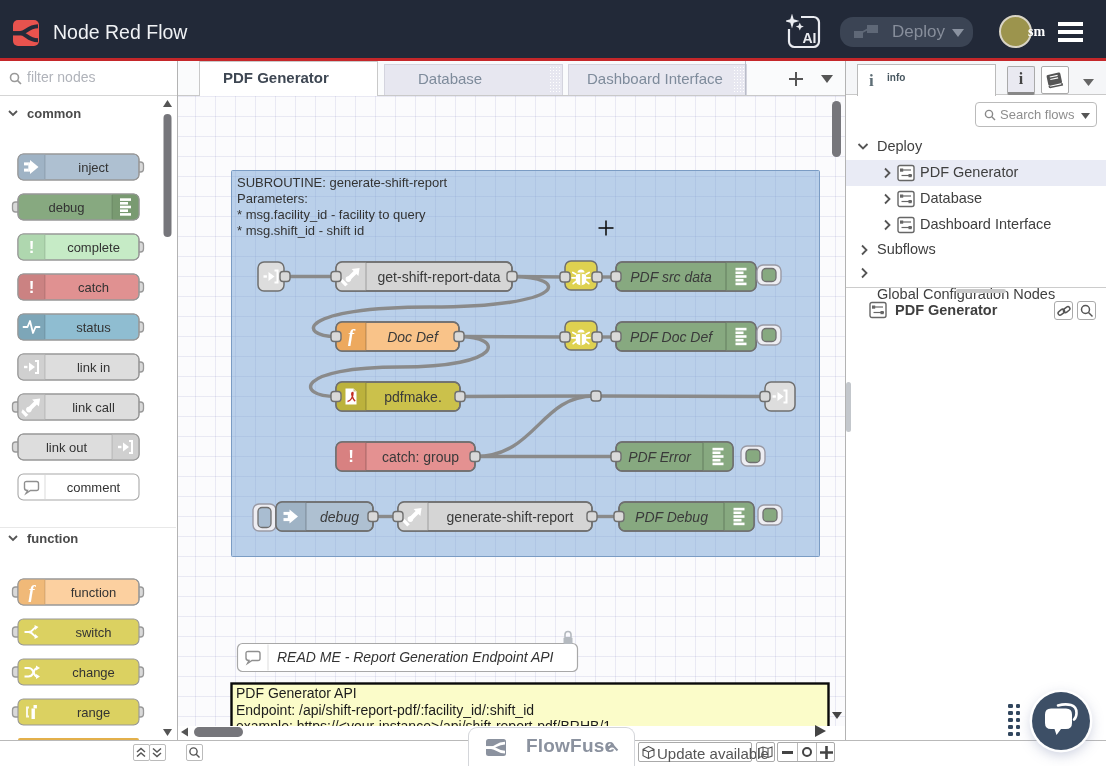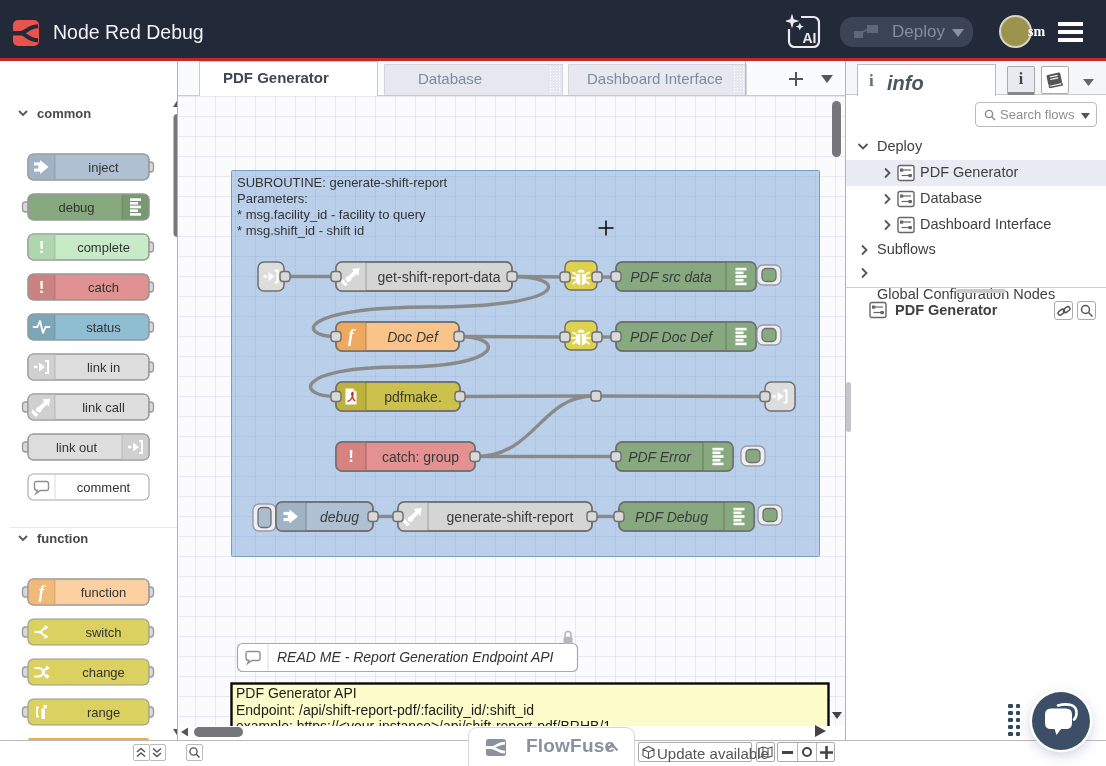--- a/index.html
+++ b/index.html
@@ -6,21 +6,28 @@
        font-family:"Liberation Sans",sans-serif; }
 #canvas { position:absolute; left:177px; top:96px; width:668px; height:645px; background-color:#fbfbfd;
   background-image:linear-gradient(to right, rgba(90,90,170,0.11) 1px, transparent 1px),
                    linear-gradient(to bottom, rgba(90,90,170,0.11) 1px, transparent 1px);
   background-size:20px 20px; background-position:18px 0px; }
 #palette { position:absolute; left:0; top:61px; width:177px; height:679px; background:#fff; }
 .vline { position:absolute; top:61px; width:1px; height:705px; background:#b3b3b3; }
 </style></head>
 <body>
 <div id="palette">
-<div style="position:absolute;left:10px;top:35px;width:177px;height:644px;overflow:hidden;">
+<div style="position:absolute;left:0;top:0;width:177px;height:35px;border-bottom:1px solid #d5d5d5;box-sizing:border-box;">
+<svg width="13" height="13" viewBox="0 0 13 13" style="position:absolute;left:9px;top:11px">
+        <circle cx="5.5" cy="5.5" r="4" fill="none" stroke="#999" stroke-width="1.6"></circle>
+        <line x1="8.6" y1="8.6" x2="12" y2="12" stroke="#999" stroke-width="1.6"></line>
+      </svg>
+<span style="position:absolute;left:27px;top:8px;font-size:14px;color:#b0b3ba;">filter nodes</span>
+</div>
+<div style="position:absolute;left:0;top:35px;width:177px;height:644px;overflow:hidden;">
       <svg width="177" height="645" viewBox="0 96 177 645" style="position:absolute;left:0;top:0" font-family="Liberation Sans,sans-serif">
         <polyline points="9,111 13,115 17,111" fill="none" stroke="#555" stroke-width="1.8"></polyline>
         <text x="27" y="118" font-size="13" font-weight="bold" fill="#4a4a4a">common</text>
         <rect x="133.5" y="162.0" width="10" height="10" rx="3" fill="#d9d9d9" stroke="#999" stroke-width="1.3"></rect>
         <rect x="18" y="154" width="121" height="26" rx="5.5" fill="#aec0d1" stroke="#979797" stroke-width="1.1"></rect>
         <path d="M18,159 Q18,154 23,154 L45,154 L45,180 L23,180 Q18,180 18,175 Z" fill="#9fb3c5"></path>
         <rect x="18" y="154" width="121" height="26" rx="5.5" fill="none" stroke="#979797" stroke-width="1.1"></rect>
         <line x1="45" y1="155" x2="45" y2="179" stroke="rgba(0,0,0,0.14)" stroke-width="1"></line>
         <g transform="translate(31.5,167)" fill="#fff">
 <path d="M-1.5,-7 L7,0 L-1.5,7 Z"></path>
@@ -427,21 +434,21 @@
     </svg>
 </div>
 <div style="position:absolute;left:0;top:0;width:1106px;height:58px;background:#222938;border-bottom:3px solid #c5272a;box-sizing:content-box;">
 <svg width="26" height="26" viewBox="0 0 26 26" style="position:absolute;left:13px;top:20px">
 <rect width="26" height="26" rx="5" fill="#e8534e"></rect>
 <g stroke="#232b3a" stroke-width="4" fill="none">
 <path d="M0,13.2 L6.5,13.2 C14,13.2 13.5,6.6 25,6.2"></path>
 <path d="M0,13.2 L6.5,13.2 C14,13.2 13.5,19.8 25,20.2"></path>
 </g>
     </svg>
-<span style="position:absolute;left:53px;top:21px;font-size:19.5px;color:#f0f2f5;">Node Red Debug</span>
+<span style="position:absolute;left:53px;top:21px;font-size:19.5px;color:#f0f2f5;">Node Red Flow</span>
 <svg width="36" height="36" viewBox="0 0 36 36" style="position:absolute;left:786px;top:14px">
 <rect x="3" y="3" width="30" height="30" rx="5.5" fill="none" stroke="#e9ebf0" stroke-width="2.2"></rect>
 <rect x="0" y="0" width="15" height="15" fill="#222938"></rect>
 <path d="M6,-0.5 L7.7,5.3 L13.5,7 L7.7,8.7 L6,14.5 L4.3,8.7 L-1.5,7 L4.3,5.3 Z" fill="#e9ebf0"></path>
 <path d="M13.8,8.6 L15,11.4 L17.8,12.6 L15,13.8 L13.8,16.6 L12.6,13.8 L9.8,12.6 L12.6,11.4 Z" fill="#e9ebf0"></path>
 <text x="23.5" y="29" font-family="Liberation Sans,sans-serif" font-size="14" font-weight="bold" fill="#e9ebf0" text-anchor="middle">AI</text>
 </svg>
     <div style="position:absolute;left:840px;top:17px;width:133px;height:30px;background:#3b4454;border-radius:13px;">
 <svg width="30" height="18" viewBox="0 0 30 18" style="position:absolute;left:12px;top:6px">
 <line x1="7" y1="11" x2="18" y2="5" stroke="#5f6877" stroke-width="1.6"></line>
@@ -456,21 +463,21 @@
     <div style="position:absolute;left:999px;top:15px;width:33px;height:33px;border-radius:50%;background:#9c944d;border:2px solid #d9d4c5;box-sizing:border-box;text-align:center;">
 <span style="font-family:'Liberation Serif',serif;font-weight:bold;font-size:14px;color:#fff;line-height:29px;margin-left:27px;">sm</span></div>
     <div style="position:absolute;left:1058px;top:21.5px;width:25px;height:4.6px;background:#fff;"></div>
     <div style="position:absolute;left:1058px;top:29.7px;width:25px;height:4.6px;background:#fff;"></div>
     <div style="position:absolute;left:1058px;top:37.9px;width:25px;height:4.6px;background:#fff;"></div>
 </div>
 <div style="position:absolute;left:846px;top:61px;width:260px;height:679px;background:#fff;">
 <div style="position:absolute;left:0;top:0;width:260px;height:34px;background:#f5f6f8;border-bottom:1px solid #c9c9c9;box-sizing:border-box;"></div>
 <div style="position:absolute;left:11px;top:3px;width:139px;height:32px;background:#fff;border:1px solid #bbb;border-bottom:none;box-sizing:border-box;">
 <span style="position:absolute;left:11px;top:6px;font-family:'Liberation Serif',serif;font-weight:bold;font-size:17px;color:#5e6e76;">i</span>
-<span style="position:absolute;left:29px;top:7px;font-size:20px;font-weight:bold;color:#47565f;font-style:italic;">info</span>
+<span style="position:absolute;left:29px;top:7px;font-size:10px;font-weight:bold;color:#47565f;">info</span>
     </div>
 <div style="position:absolute;left:161px;top:5px;width:28px;height:29px;background:#e9e9f1;border:1px solid #aaa;border-bottom:3px solid #888;border-radius:2px;box-sizing:border-box;text-align:center;">
 <span style="font-family:'Liberation Serif',serif;font-weight:bold;font-size:16px;color:#444;line-height:24px;">i</span></div>
 <div style="position:absolute;left:195px;top:5px;width:28px;height:28px;background:#fff;border:1px solid #aaa;border-radius:2px;box-sizing:border-box;">
       <svg width="20" height="18" viewBox="0 0 20 18" style="position:absolute;left:3px;top:4px">
 <g transform="rotate(-12 10 9)">
 <path d="M4,2.5 L15,2.5 Q16.5,2.5 16.5,4 L16.5,12 Q16.5,13.5 15,13.5 L4,13.5 Q2.5,13.5 2.5,12 L2.5,4 Q2.5,2.5 4,2.5 Z" fill="#555"></path>
 <path d="M3,13.8 Q3,15.3 4.5,15.3 L16,15.3 L16,13.5" fill="none" stroke="#555" stroke-width="1.6"></path>
 <line x1="5.5" y1="5" x2="13.5" y2="5" stroke="#fff" stroke-width="1.2"></line>
 <line x1="5.5" y1="7.5" x2="13.5" y2="7.5" stroke="#fff" stroke-width="1.2"></line>

